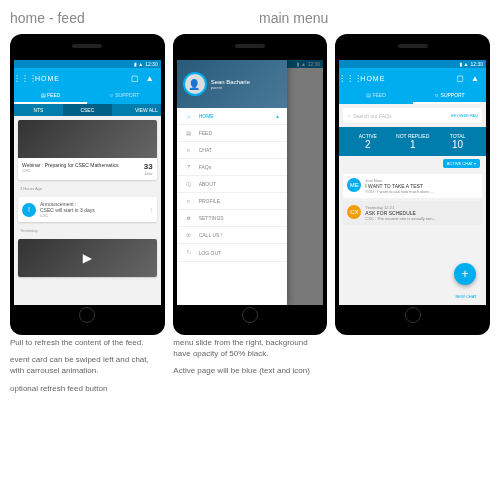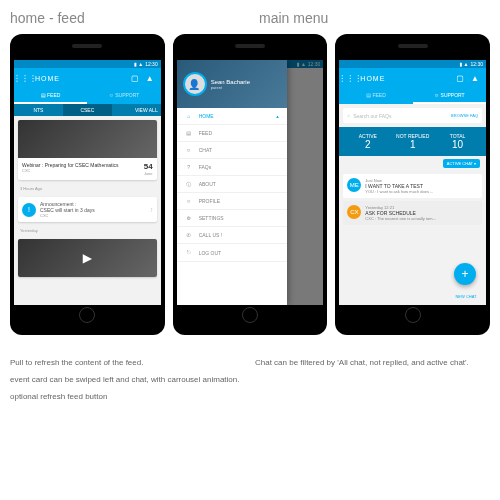--- a/index.html
+++ b/index.html
@@ -47,21 +47,21 @@
 .filter-row{display:flex;justify-content:flex-end;padding:3px 6px}
 .filter-btn{background:#00aeef;color:#fff;font-size:4px;padding:2px 4px;border-radius:2px}
 .chat-item{background:#fff;margin:3px 4px;padding:4px;border-radius:2px;display:flex;gap:4px;font-size:4px}
 .chat-item.read{background:#eee}
 .chat-icon{width:14px;height:14px;border-radius:50%;color:#fff;display:flex;align-items:center;justify-content:center;font-size:6px}
 .chat-body{flex:1}
 .chat-title{font-size:5px;color:#333}
 .chat-sub{color:#888}
 .fab{position:absolute;bottom:20px;right:10px;width:22px;height:22px;background:#00aeef;border-radius:50%;display:flex;align-items:center;justify-content:center;color:#fff;font-size:12px;box-shadow:0 2px 4px rgba(0,0,0,.3)}
 .fab-label{position:absolute;bottom:6px;right:0;width:40px;text-align:center;font-size:4px;color:#00aeef}
-.descs{display:flex;gap:10px;margin-top:22px}
+.descs{display:flex;gap:10px;margin-top:2px}
 .desc{flex:1;font-size:8px;color:#666;line-height:1.4}
 .desc p{margin-bottom:6px}
 </style>
 </head>
 <body>
 
 <div class="titles">
   <div class="title">home - feed</div>
   <div class="title">main menu</div>
 </div>
@@ -90,21 +90,21 @@
     <div class="subtab" style="text-align:right">VIEW ALL</div>
   </div>
   <div class="card">
     <div class="card-img"></div>
     <div class="card-body">
       <div class="card-title">
         <div>Webinar : Preparing for CSEC Mathematics</div>
         <div class="card-small">CXC</div>
       </div>
       <div style="text-align:center">
-        <div class="card-date">54</div>
+        <div class="card-date">33</div>
         <div class="card-small">June</div>
       </div>
     </div>
   </div>
   <div class="time-label">3 Hours Ago</div>
   <div class="card ann">
     <div class="ann-icon">!</div>
     <div style="flex:1">
       <div>Announcement :</div>
       <div>CSEC will start in 3 days</div>
@@ -236,15 +236,18 @@
 
 </div>
 
 <div class="descs">
   <div class="desc">
     <p>Pull to refresh the content of the feed.</p>
       <p>event card can be swiped left and chat, with carrousel animation.</p>
       <p>optional refresh feed button</p>
   </div>
   <div class="desc">
-      <p>Chat can be filtered by 'All chat, not replied, and active chat'.</p>
+    <p>menu slide from the right, background have opacity of 50% black.</p>
+      <p>Active page will be blue (text and icon)</p>
+  </div>
+  <div class="desc">
   </div>
 </div>
 
 </body></html>

